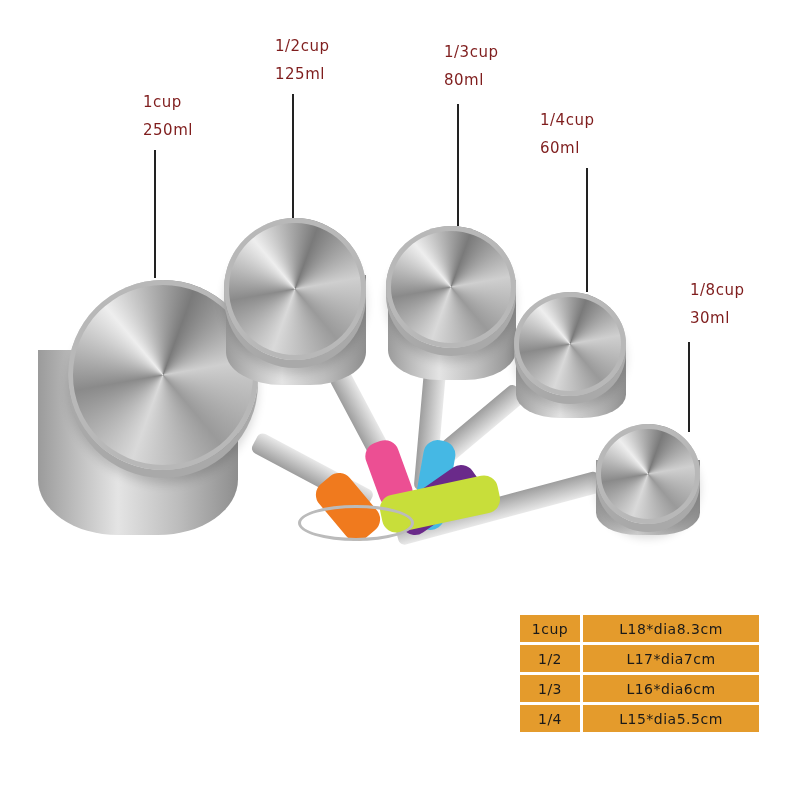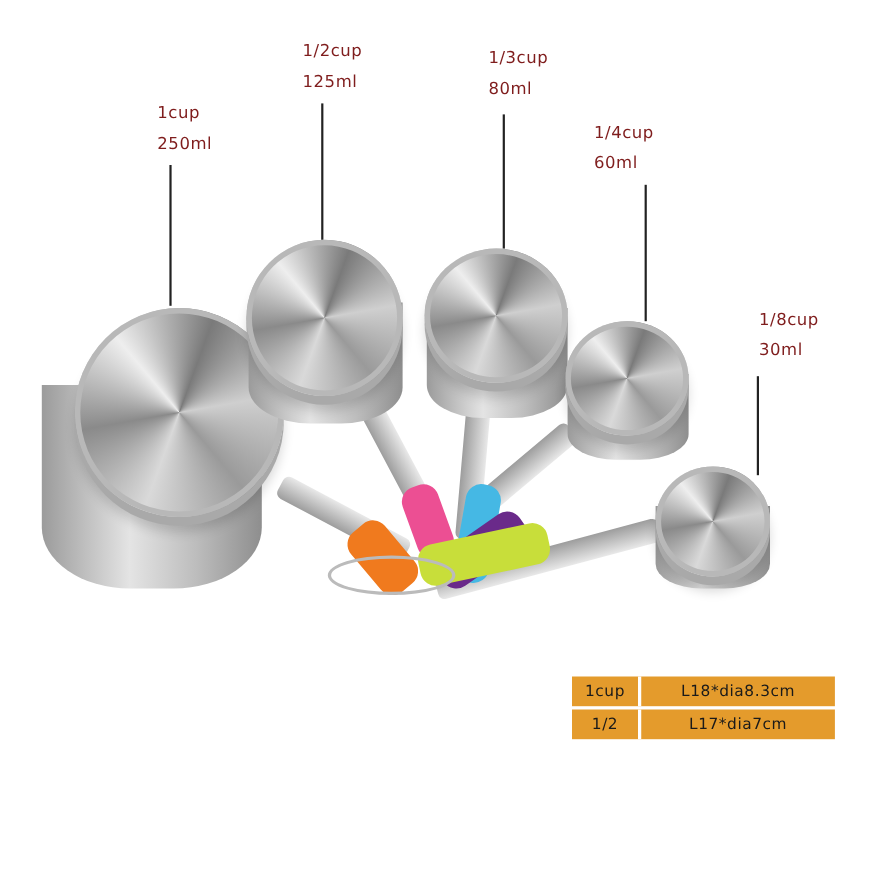--- a/index.html
+++ b/index.html
@@ -89,14 +89,22 @@
 <table class="spec">
   <tbody>
     <tr>
       <td class="c1">1cup</td>
       <td class="c2">L18*dia8.3cm</td>
     </tr>
     <tr>
       <td class="c1">1/2</td>
       <td class="c2">L17*dia7cm</td>
     </tr>
+    <tr>
+      <td class="c1">1/3</td>
+      <td class="c2">L16*dia6cm</td>
+    </tr>
+    <tr>
+      <td class="c1">1/4</td>
+      <td class="c2">L15*dia5.5cm</td>
+    </tr>
   </tbody>
 </table>
 
 </body></html>

